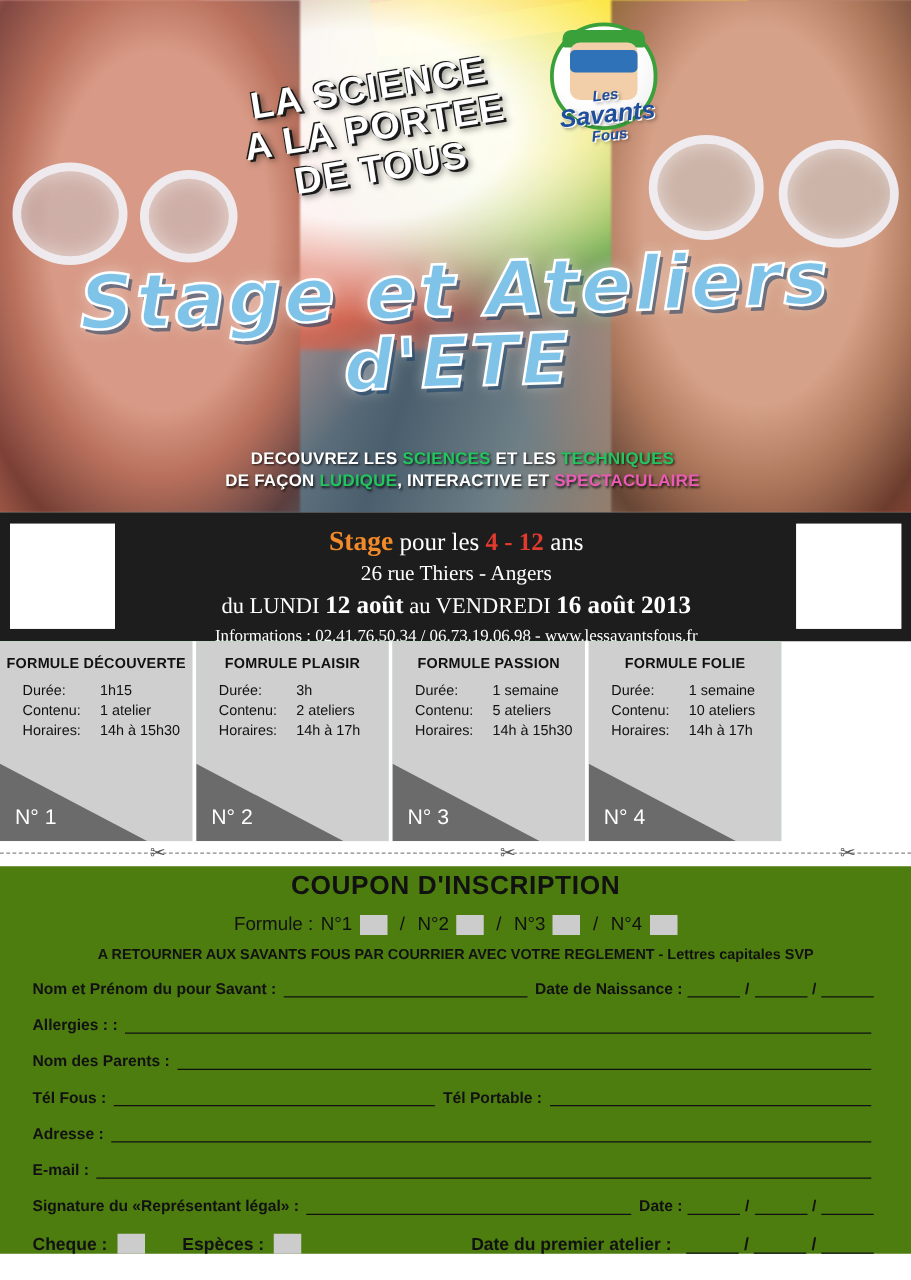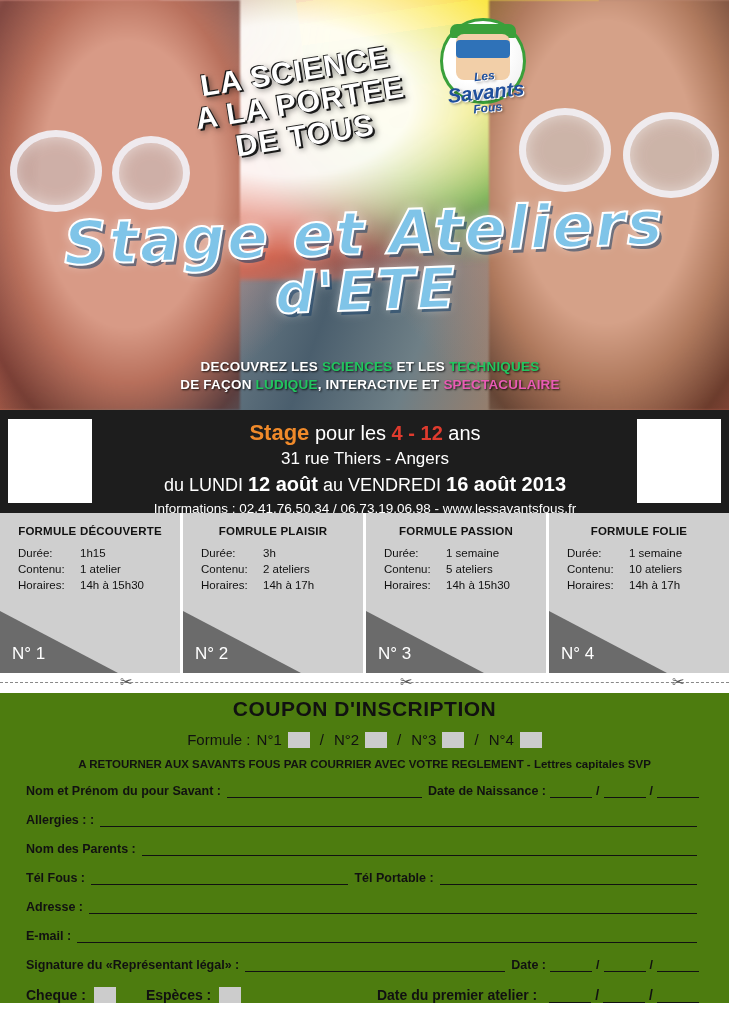--- a/index.html
+++ b/index.html
@@ -133,20 +133,21 @@
   }
   .hero-sub .cy { color:#22c55e; }
   .hero-sub .mg { color:#e95bb4; }
 
   
   .info-band {
     position: relative;
     width: 729px; height: 103px;
     background: #1d1d1d;
     color: #ffffff;
+    font-family: Liberation Serif, serif;
   }
   .qr {
     position:absolute; top: 9px; width: 84px; height: 84px;
     background-color: #ffffff;
     background-image:
       linear-gradient(90deg, #000 12.5%, transparent 12.5% 25%, #000 25% 37.5%, transparent 37.5% 50%, #000 50% 62.5%, transparent 62.5% 75%, #000 75% 87.5%, transparent 87.5%),
       linear-gradient(0deg, #000 12.5%, transparent 12.5% 25%, #000 25% 37.5%, transparent 37.5% 50%, #000 50% 62.5%, transparent 62.5% 75%, #000 75% 87.5%, transparent 87.5%);
     background-size: 16px 16px, 16px 16px;
     background-blend-mode: difference;
     border: 4px solid #fff;
@@ -161,21 +162,21 @@
   .info-l1 .orange { color:#f08a2a; font-weight:bold; font-size:22px; }
   .info-l1 .red { color:#e03b2e; font-weight:bold; }
   .info-l2 { font-size: 17px; margin-top: 3px; }
   .info-l3 { font-size: 18px; margin-top: 4px; }
   .info-l3 b { font-size: 20px; }
   .info-l4 { font-size: 13.5px; margin-top: 5px; }
 
   
   .formulas {
     position: relative;
-    width: 729px; height: 160px;
+    width: 625px; height: 160px;
     background: #86efac;
     display: flex;
   }
   .formula {
     position: relative;
     flex: 1;
     background: #cfcfcf;
     border-right: 3px solid #ffffff;
     overflow: hidden;
   }
@@ -300,21 +301,21 @@
   </div>
 </div>
 
 <div class="info-band">
   <div class="qr left"></div>
   <div class="qr right"></div>
   <div class="info-text">
     <div class="info-l1">
       <span class="orange">Stage</span><span> pour les </span><span class="red">4 - 12</span><span> ans</span>
     </div>
-    <div class="info-l2">31 rue Thiers - Angers</div>
+    <div class="info-l2">26 rue Thiers - Angers</div>
     <div class="info-l3">
       <span>du LUNDI </span><b>12 août</b><span> au </span><span>VENDREDI </span><b>16 août 2013</b>
     </div>
     <div class="info-l4">Informations : 02.41.76.50.34 / 06.73.19.06.98 - www.lessavantsfous.fr</div>
   </div>
 </div>
 
 <div class="formulas">
 
   <div class="formula">

